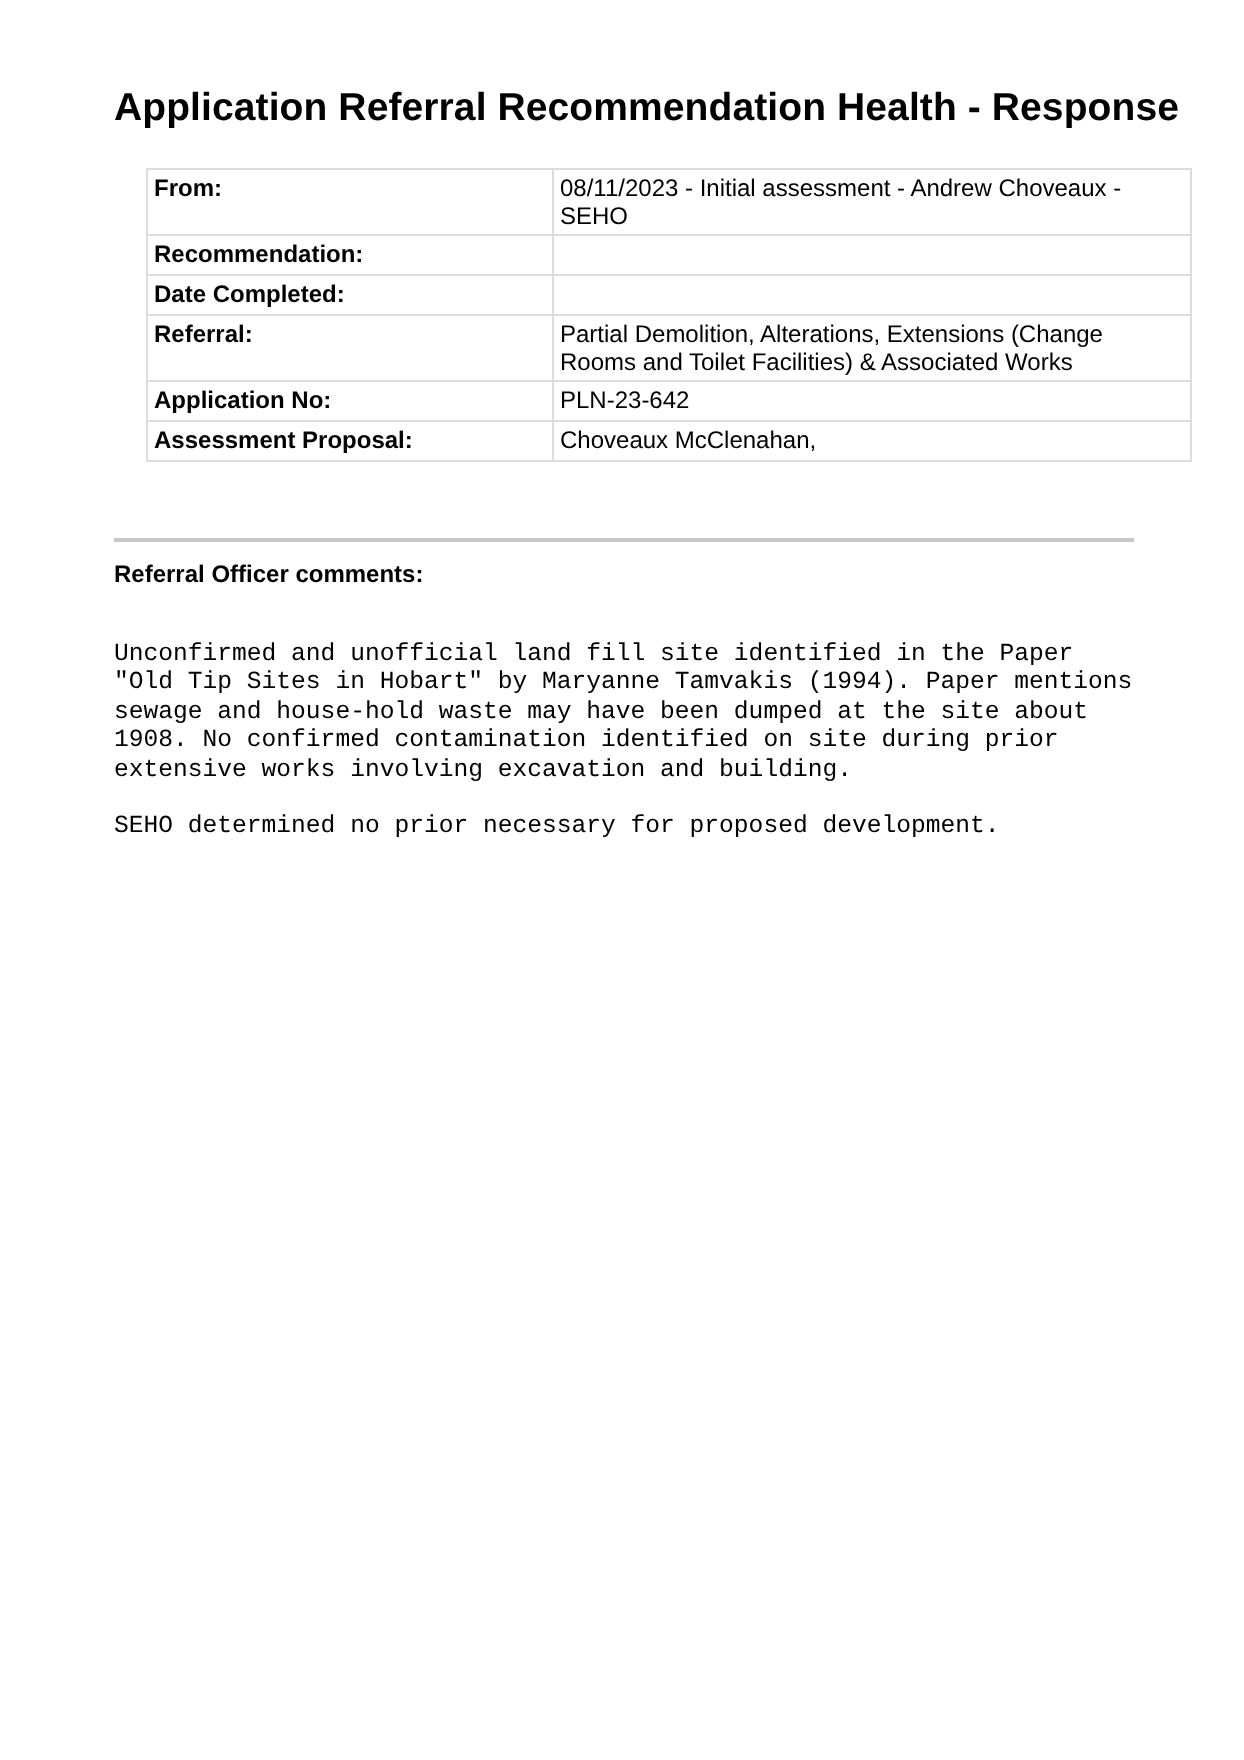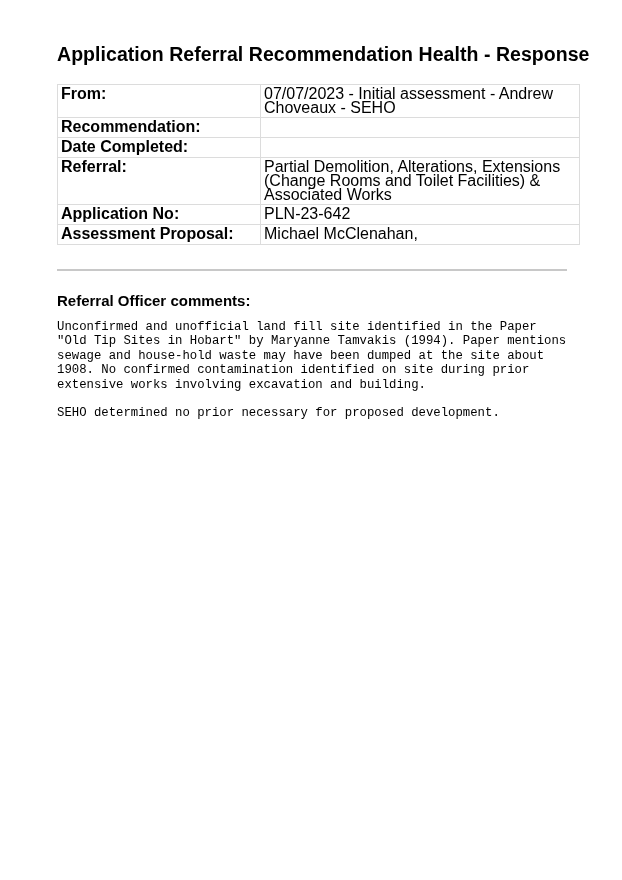--- a/index.html
+++ b/index.html
@@ -26,24 +26,24 @@
       top: 43px;
       left: 0;
       font-size: 19.5px;
       font-weight: bold;
       white-space: nowrap;
       letter-spacing: 0.05px;
     }
     table.info {
       position: absolute;
       top: 84px;
-      left: 0;
+      left: 16px;
       width: 523px;
       border-collapse: collapse;
-      font-size: 16px;
+      font-size: 12px;
       line-height: 14px;
     }
     table.info td {
       border: 1px solid #dcdcdc;
       padding: 2px 3px 2px 3px;
       vertical-align: top;
     }
     table.info td.label {
       width: 196px;
       font-weight: bold;
@@ -52,23 +52,23 @@
     .rule {
       position: absolute;
       top: 269px;
       left: 0;
       width: 510px;
       height: 0;
       border-top: 2px solid #c8c8c8;
     }
     .section-heading {
       position: absolute;
-      top: 292px;
+      top: 280px;
       left: 0;
-      font-size: 15px;
+      font-size: 12px;
       font-weight: bold;
     }
     .comments {
       position: absolute;
       top: 320px;
       left: 0;
       width: 510px;
       font-size: 12.3px;
       line-height: 14.4px;
       font-family: Liberation Mono, monospace;
@@ -80,41 +80,41 @@
 </head>
 <body>
 
 <div class="page">
   <div class="title">Application Referral Recommendation Health - Response</div>
 
   <table class="info">
     <tbody>
       <tr>
         <td class="label">From:</td>
-        <td class="value">07/07/2023 - Initial assessment - Andrew Choveaux - SEHO</td>
+        <td class="value">08/11/2023 - Initial assessment - Andrew Choveaux - SEHO</td>
       </tr>
       <tr class="single">
         <td class="label">Recommendation:</td>
         <td class="value"></td>
       </tr>
       <tr class="single">
         <td class="label">Date Completed:</td>
         <td class="value"></td>
       </tr>
       <tr>
         <td class="label">Referral:</td>
         <td class="value">Partial Demolition, Alterations, Extensions (Change Rooms and Toilet Facilities) &amp; Associated Works</td>
       </tr>
       <tr class="single">
         <td class="label">Application No:</td>
         <td class="value">PLN-23-642</td>
       </tr>
       <tr class="single">
         <td class="label">Assessment Proposal:</td>
-        <td class="value">Michael McClenahan,</td>
+        <td class="value">Choveaux McClenahan,</td>
       </tr>
     </tbody>
   </table>
 
   <div class="rule"></div>
 
   <div class="section-heading">Referral Officer comments:</div>
 
   <div class="comments">
     <p>Unconfirmed and unofficial land fill site identified in the Paper "Old Tip Sites in Hobart" by Maryanne Tamvakis (1994). Paper mentions sewage and house-hold waste may have been dumped at the site about 1908. No confirmed contamination identified on site during prior extensive works involving excavation and building.</p>

